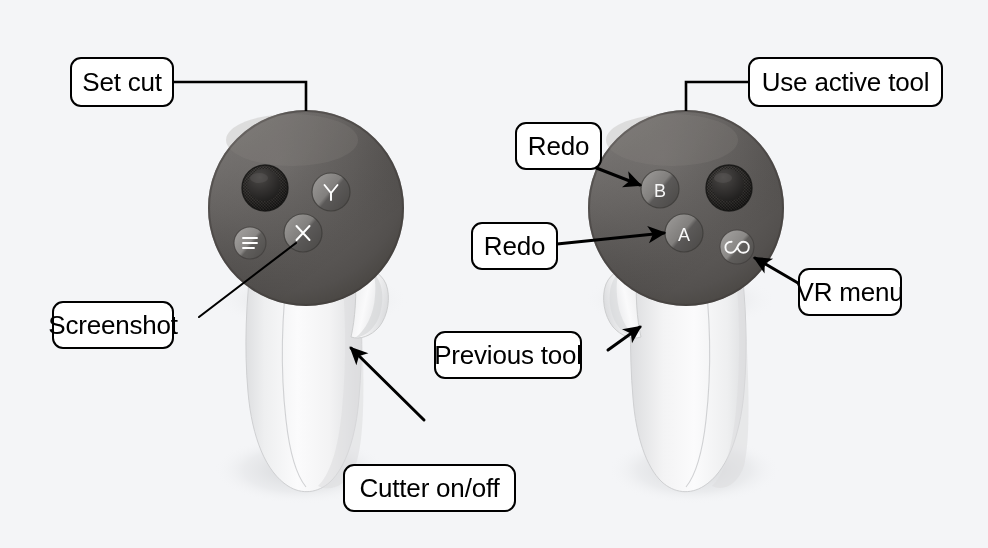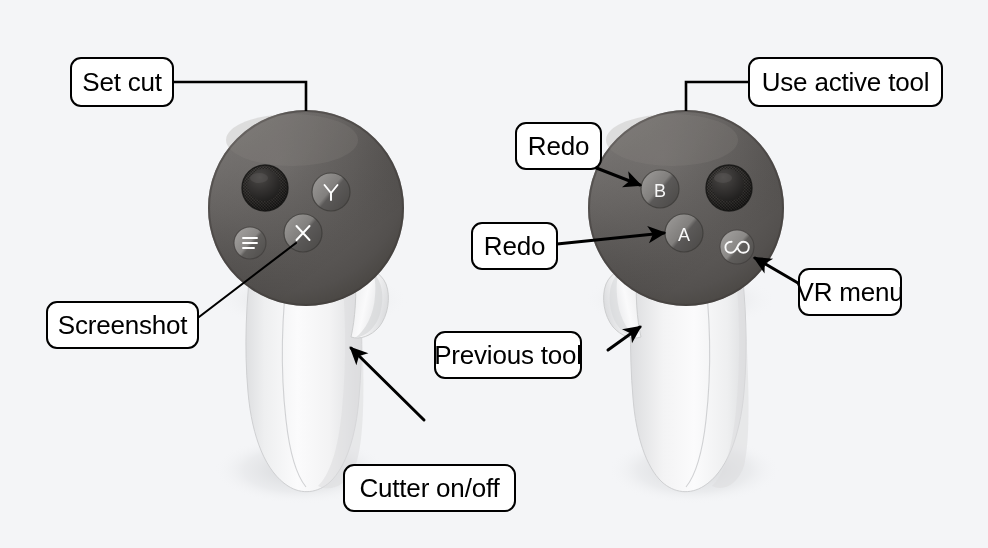--- a/index.html
+++ b/index.html
@@ -297,21 +297,21 @@
   </div>
 
   <div class="callout" id="co-undo" style="left:471px;top:222px;width:87px;height:48px;">
     <span>Redo</span>
   </div>
 
   <div class="callout" id="co-vr-menu" style="left:798px;top:268px;width:104px;height:48px;">
     <span>VR menu</span>
   </div>
 
-  <div class="callout" id="co-screenshot" style="left:46px;top:301px;width:153px;height:48px;">
+  <div class="callout" id="co-screenshot" style="left:52px;top:301px;width:122px;height:48px;">
     <span>Screenshot</span>
   </div>
 
   <div class="callout" id="co-previous-tool" style="left:434px;top:331px;width:148px;height:48px;">
     <span>Previous tool</span>
   </div>
 
   <div class="callout" id="co-cutter-on-off" style="left:343px;top:420px;width:173px;height:48px;margin-top:44px;">
     <span>Cutter on/off</span>
   </div>

